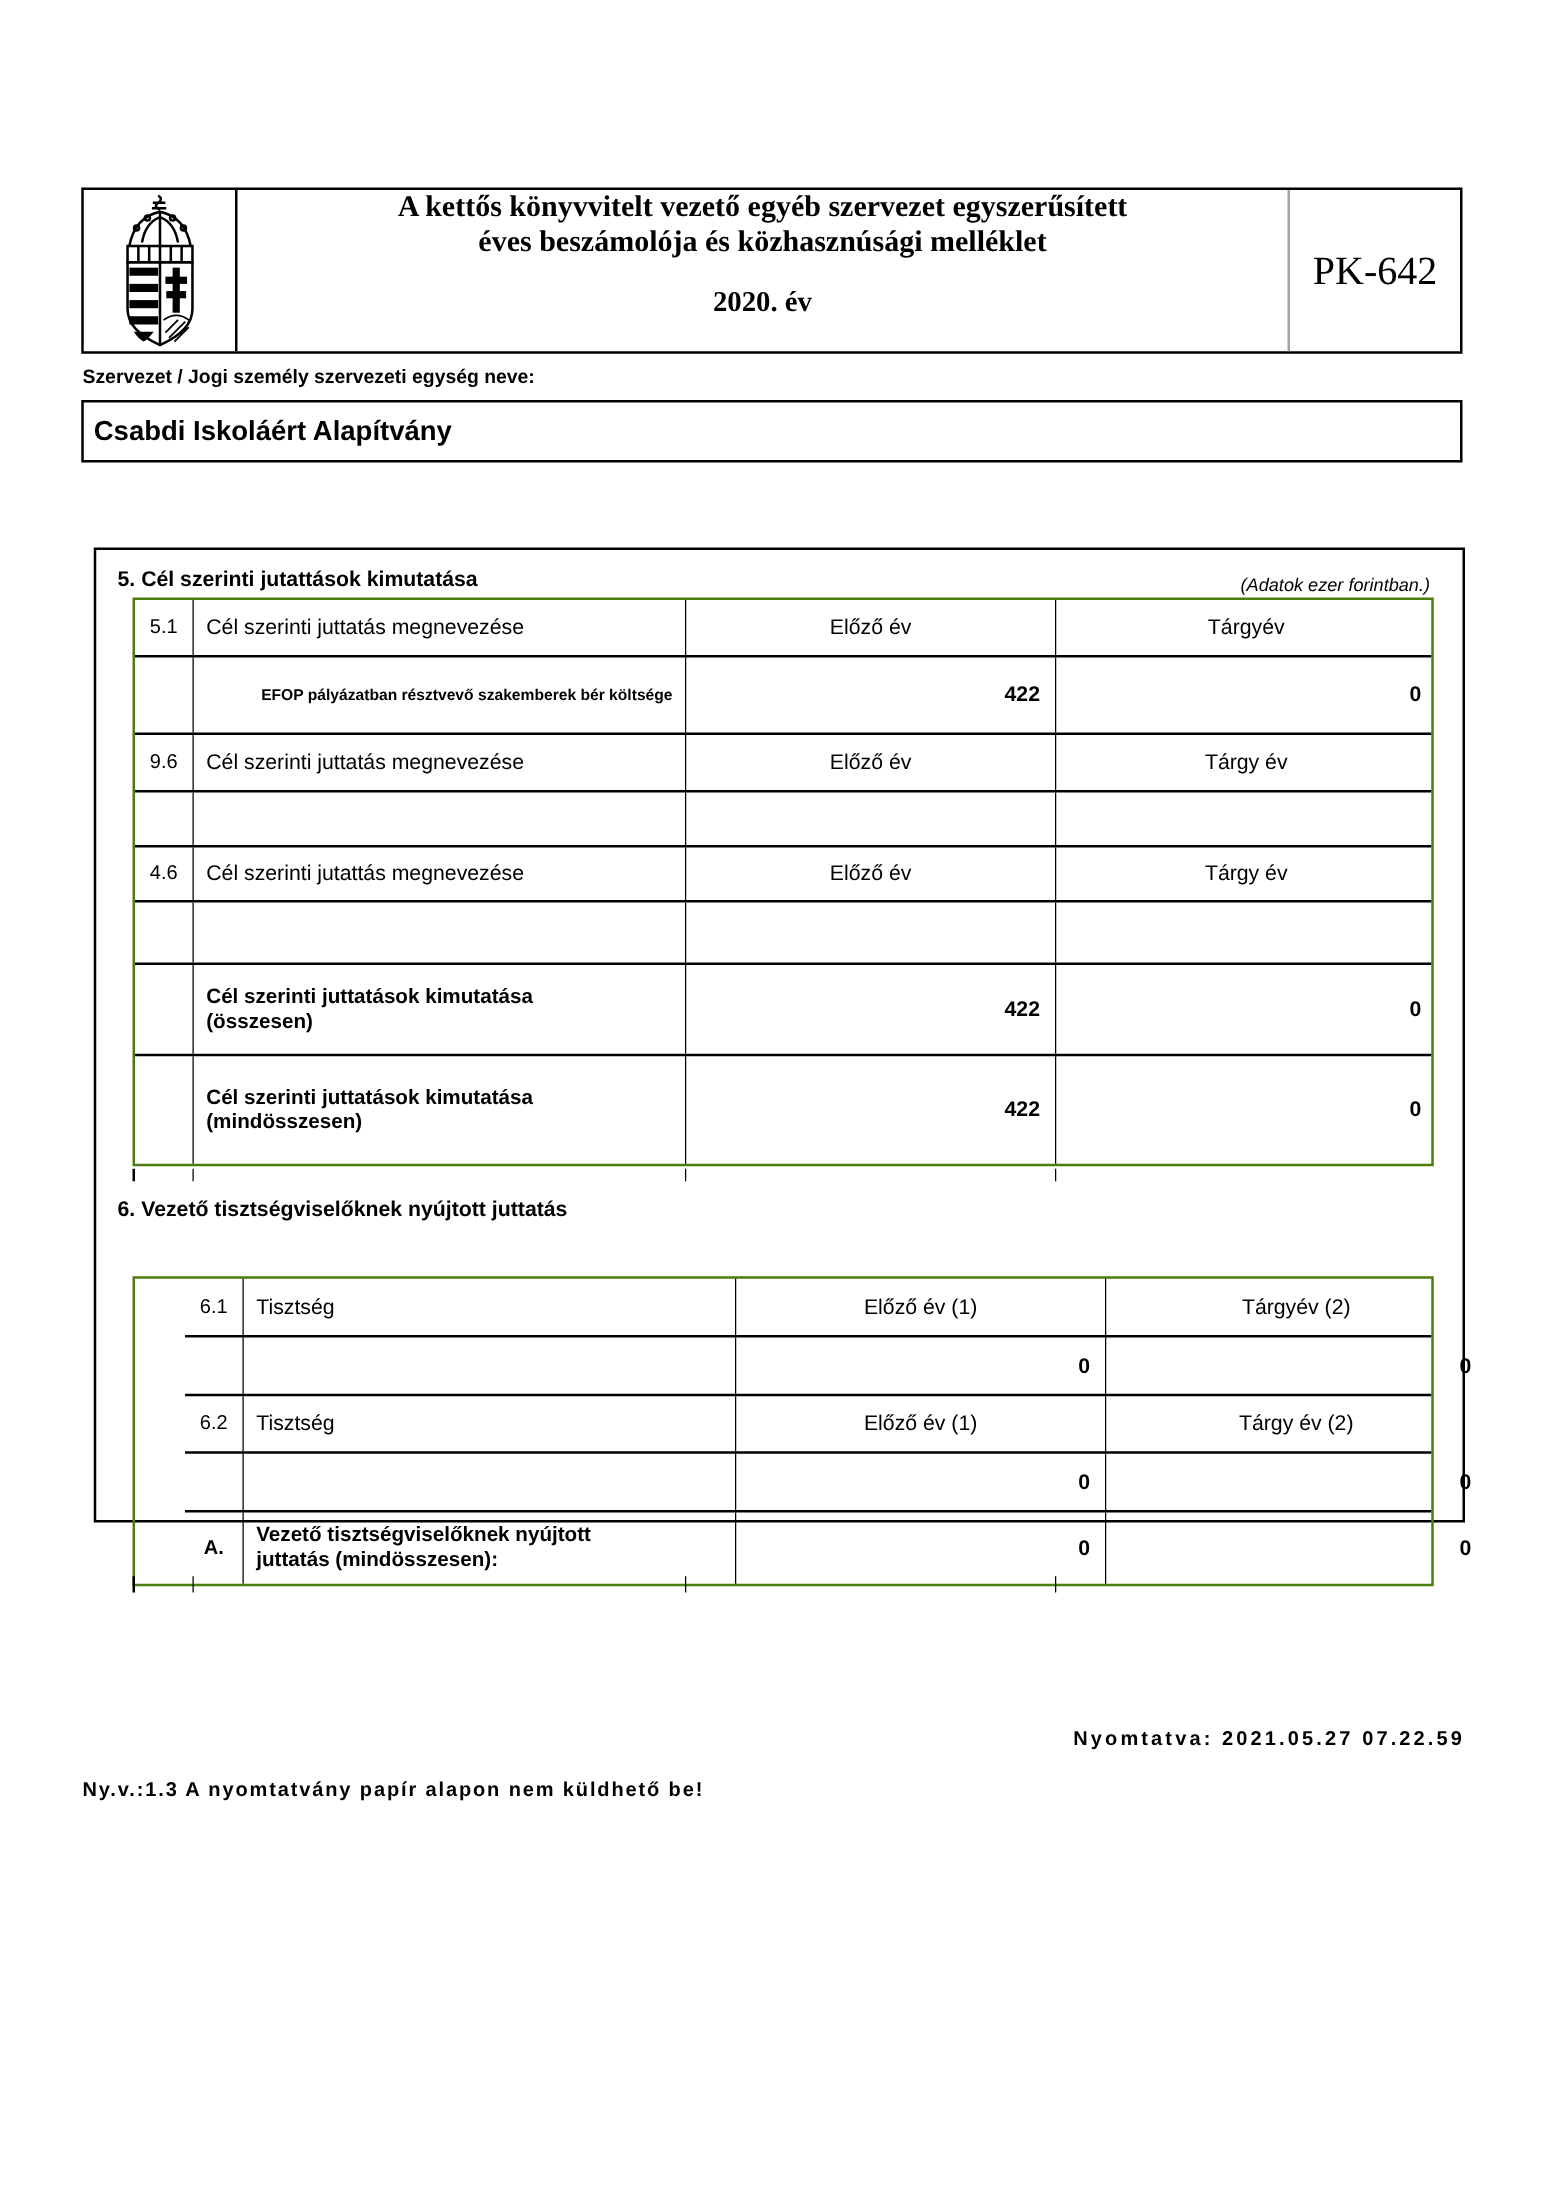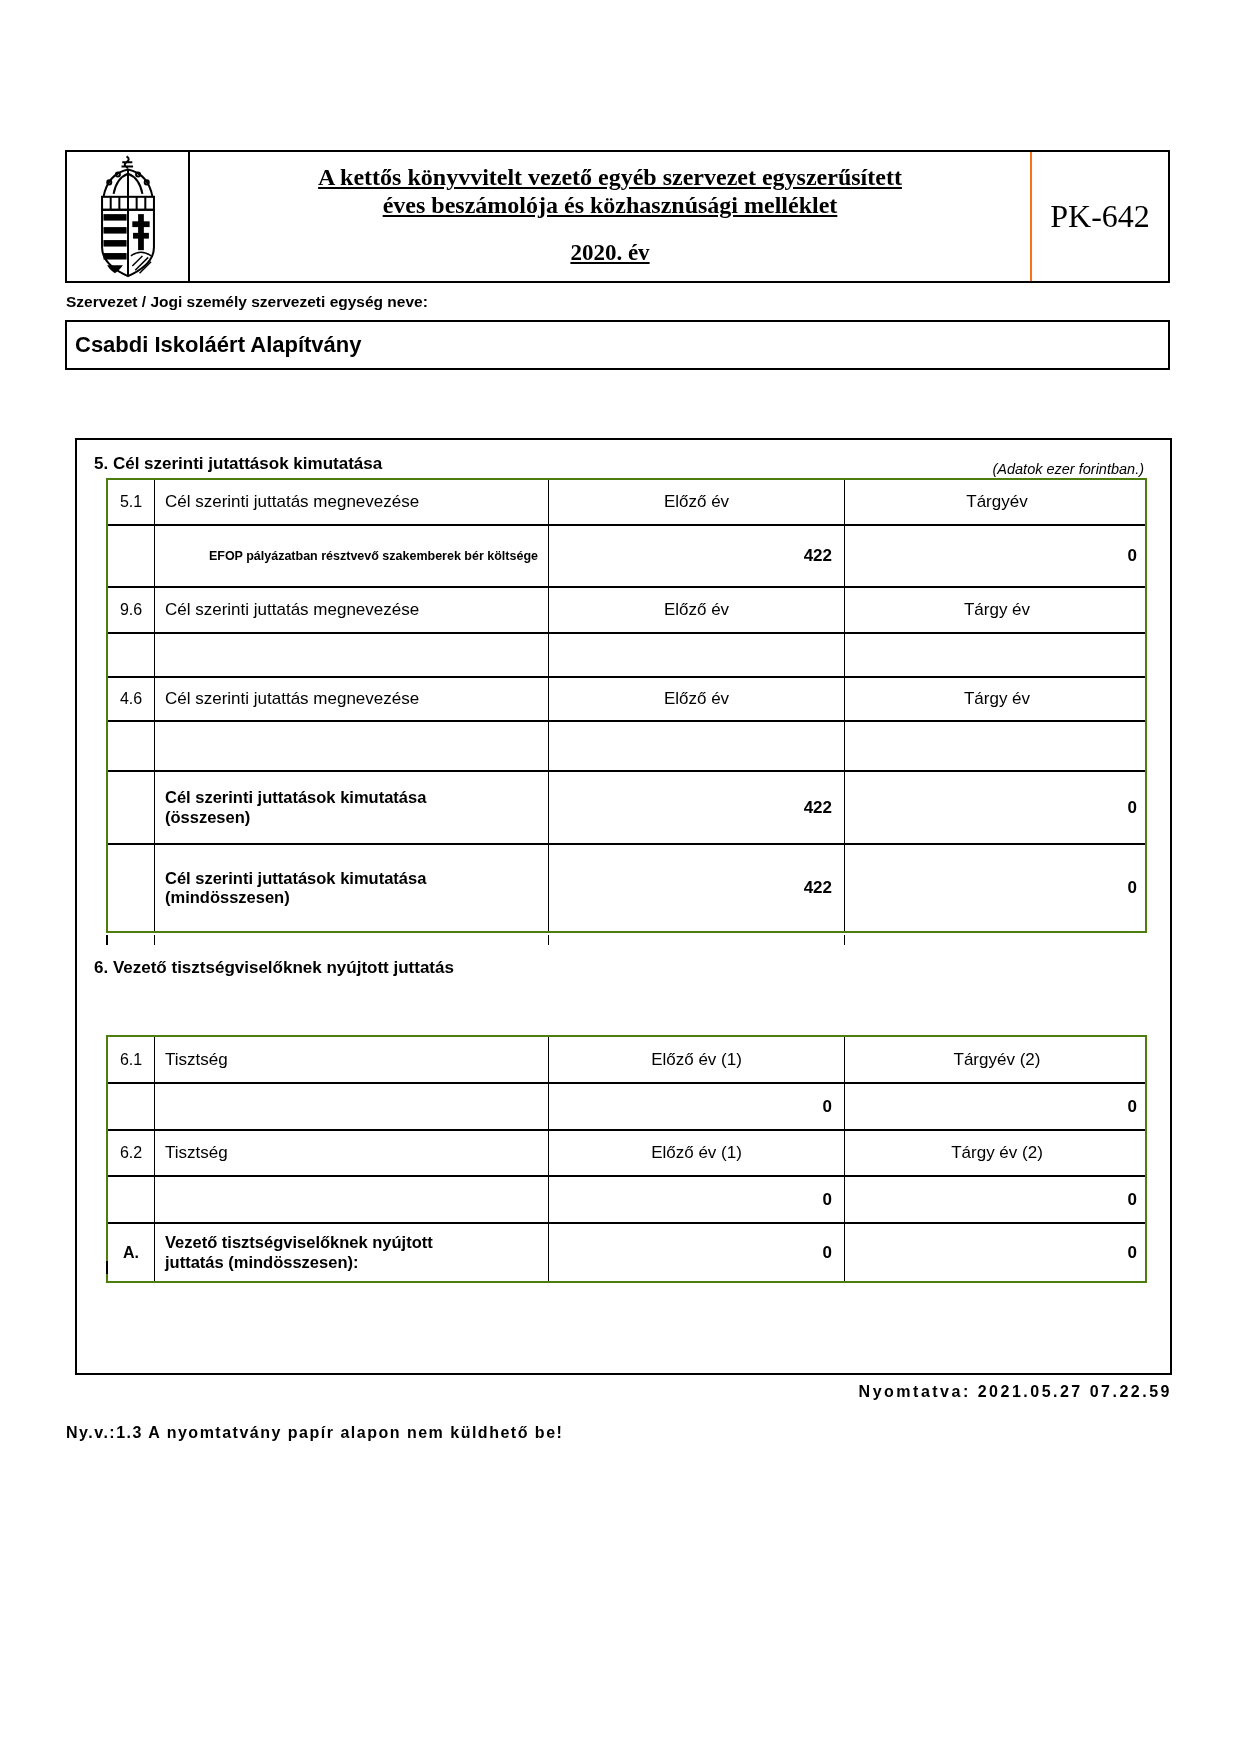--- a/index.html
+++ b/index.html
@@ -7,37 +7,37 @@
     position:relative;width:1240px;height:1755px;background:#ffffff;color:#000;
     font-family:"Liberation Sans","DejaVu Sans",sans-serif;overflow:hidden;
   }
   
   .header-box{
     position:absolute;left:65px;top:150px;width:1105px;height:133px;
     border:2px solid #000;box-sizing:border-box;display:flex;
   }
   .logo-cell{width:123px;border-right:2px solid #000;box-sizing:border-box;
     display:flex;align-items:center;justify-content:center;}
-  .title-cell{flex:1;border-right:2px solid #f97316;box-sizing:border-box;
+  .title-cell{flex:1;border-right:2px solid #a3a3a3;box-sizing:border-box;
     text-align:center;font-family:"Liberation Serif","DejaVu Serif",serif;
-    font-weight:bold;padding-top:11px;text-decoration:underline;}
+    font-weight:bold;}
   .title-main{font-size:24px;line-height:1.17;}
   .title-year{font-size:23px;margin-top:21px;}
   .code-cell{width:136px;display:flex;align-items:center;justify-content:center;
     font-family:"Liberation Serif","DejaVu Serif",serif;font-size:32px;}
   
   .org-label{position:absolute;left:66px;top:293px;font-size:15.5px;font-weight:bold;}
   .org-name-box{
     position:absolute;left:65px;top:320px;width:1105px;height:50px;
     border:2px solid #000;box-sizing:border-box;display:flex;align-items:center;
     padding-left:8px;font-size:22px;font-weight:bold;
   }
   
   .main-box{
-    position:absolute;left:75px;top:438px;width:1097px;height:937px;
+    position:absolute;left:75px;top:438px;width:1097px;height:780px;
     border:2px solid #000;box-sizing:border-box;
   }
   .sec-heading{position:absolute;left:17px;font-size:17px;font-weight:bold;}
   .units-note{position:absolute;right:26px;top:21px;font-size:14.5px;font-style:italic;}
   
   .tbl{position:absolute;left:29px;width:1041px;border:2px solid #4d7c0f;box-sizing:border-box;}
   .tr{display:grid;grid-template-columns:47px 394px 296px 304px;
       border-bottom:2px solid #000;box-sizing:border-box;}
   .tr:last-child{border-bottom:none;}
   .td{display:flex;align-items:center;padding:0 10px;box-sizing:border-box;
@@ -184,21 +184,21 @@
       </div>
     </div>
     <div class="stub" style="top:495px;height:10px;">
       <div></div>
         <div></div>
         <div></div>
     </div>
 
     <div class="sec-heading" style="top:518px;">6. Vezető tisztségviselőknek nyújtott juttatás</div>
 
-    <div class="tbl" style="top:595px;">
+    <div class="tbl" style="top:581px;padding-left:40px;">
       <div class="tr" style="height:47px;">
         <div class="td num">6.1</div>
         <div class="td lbl">Tisztség</div>
         <div class="td center">Előző év (1)</div>
         <div class="td center">Tárgyév (2)</div>
       </div>
       <div class="tr" style="height:47px;">
         <div class="td num"></div>
         <div class="td lbl"></div>
         <div class="td val">0</div>

